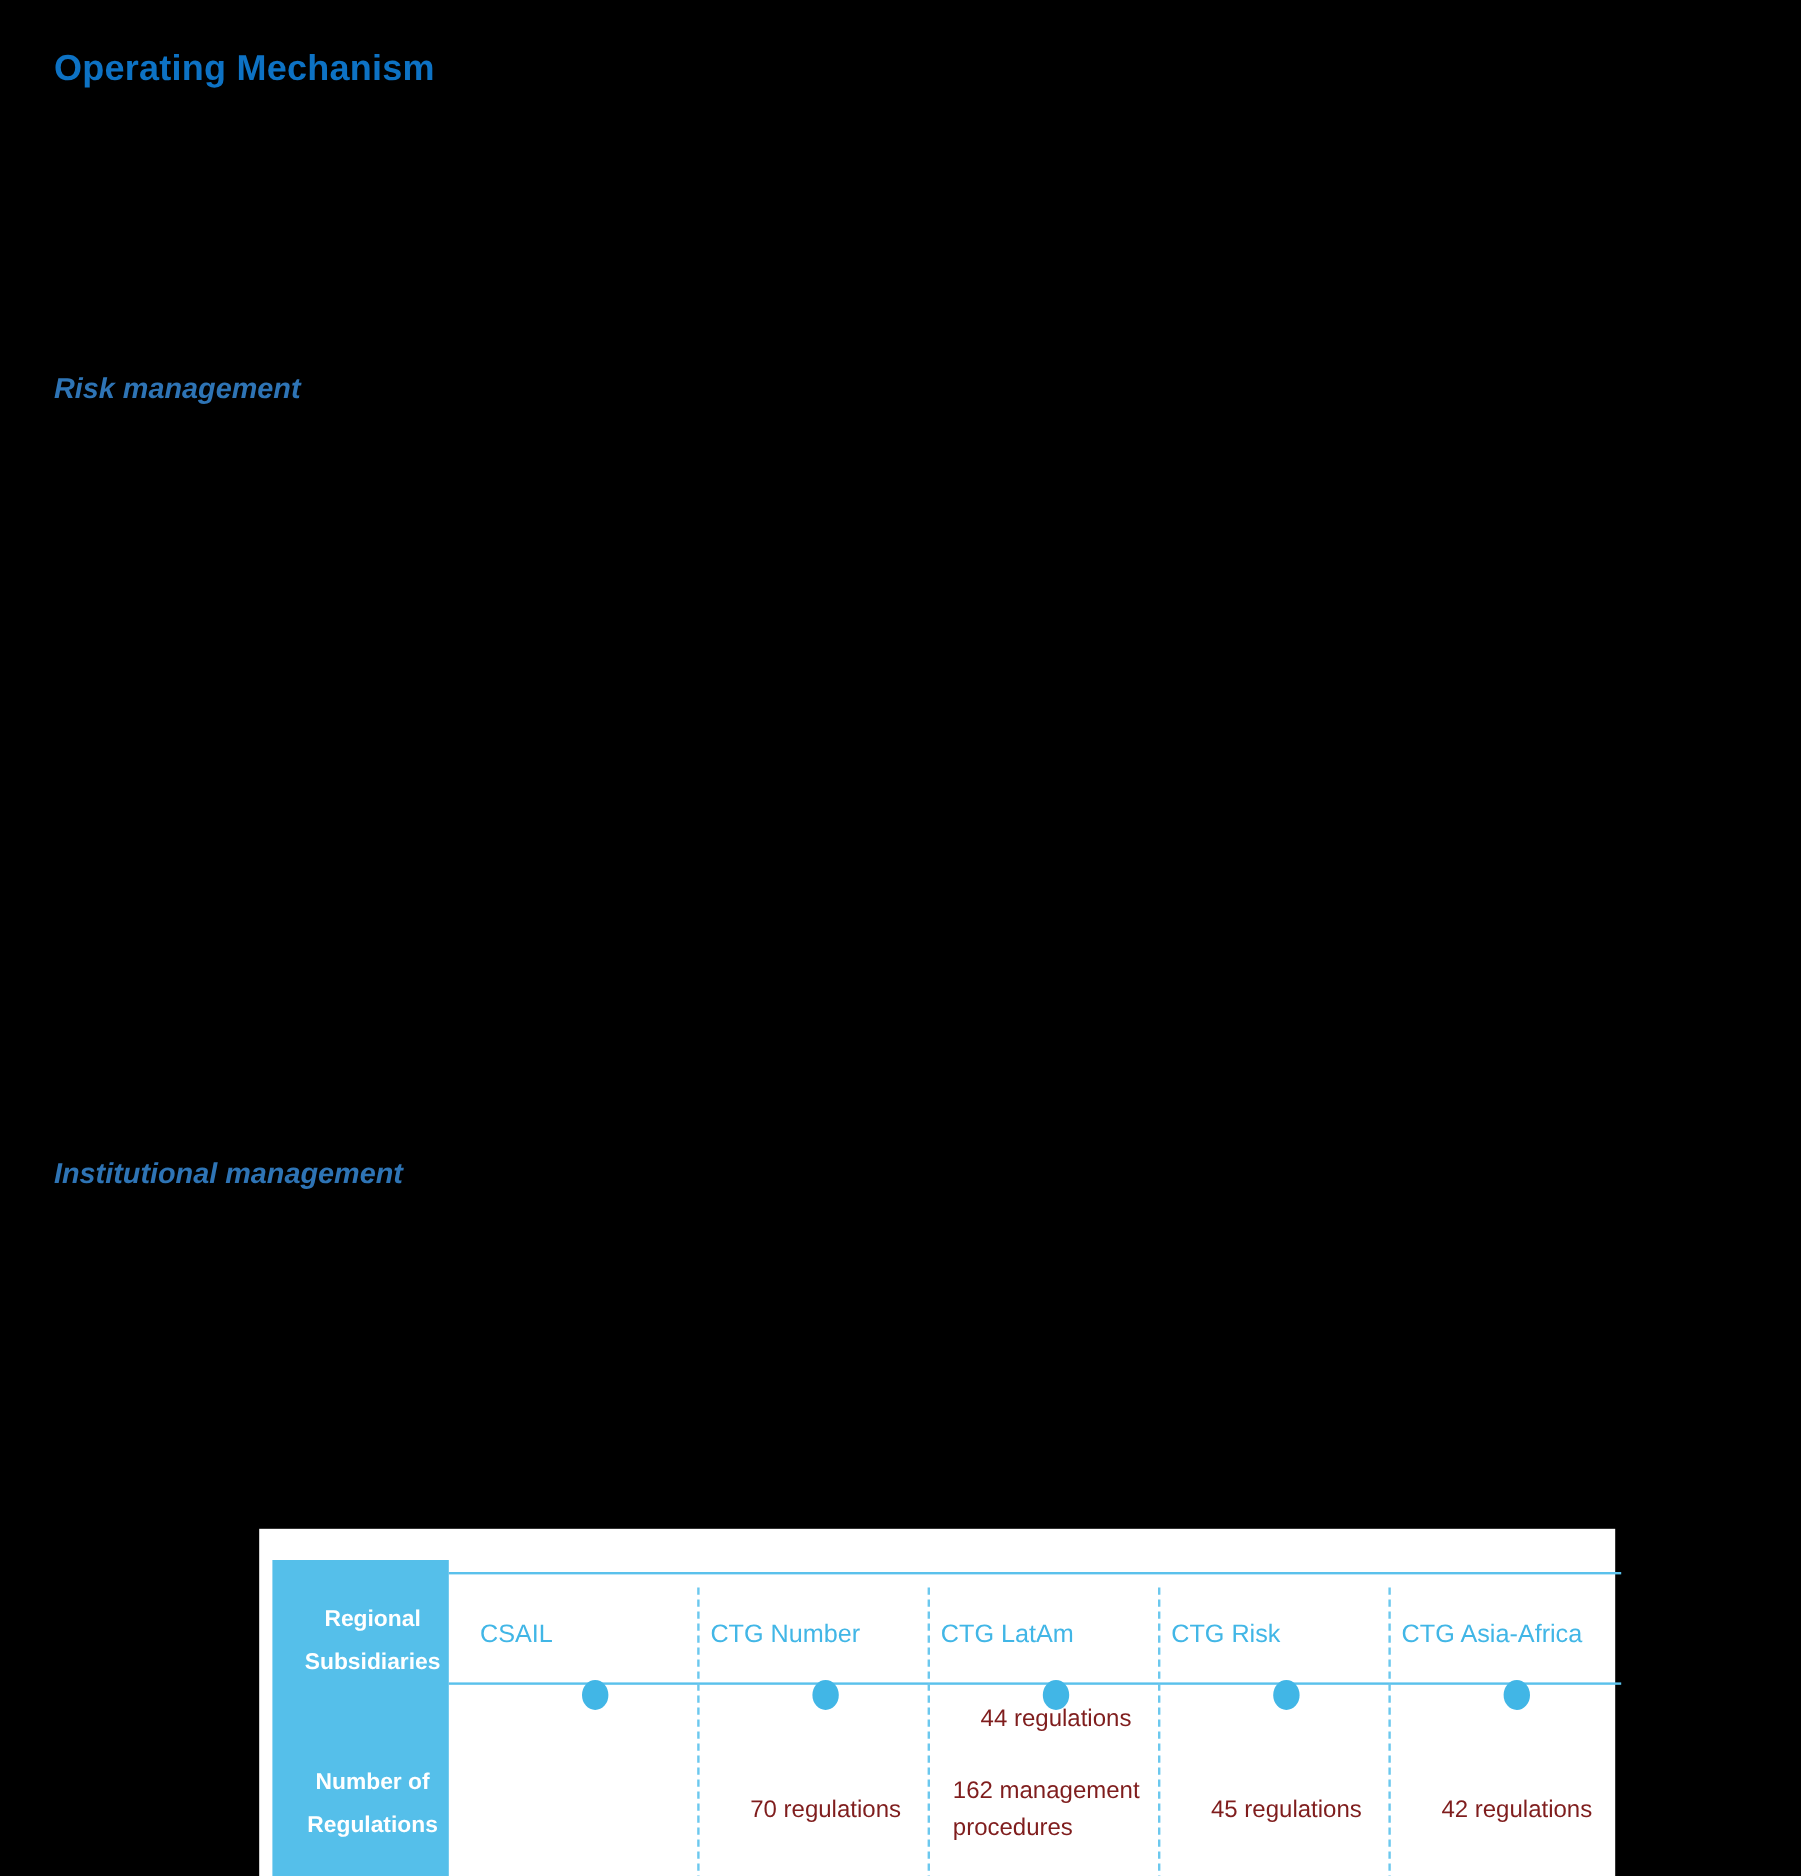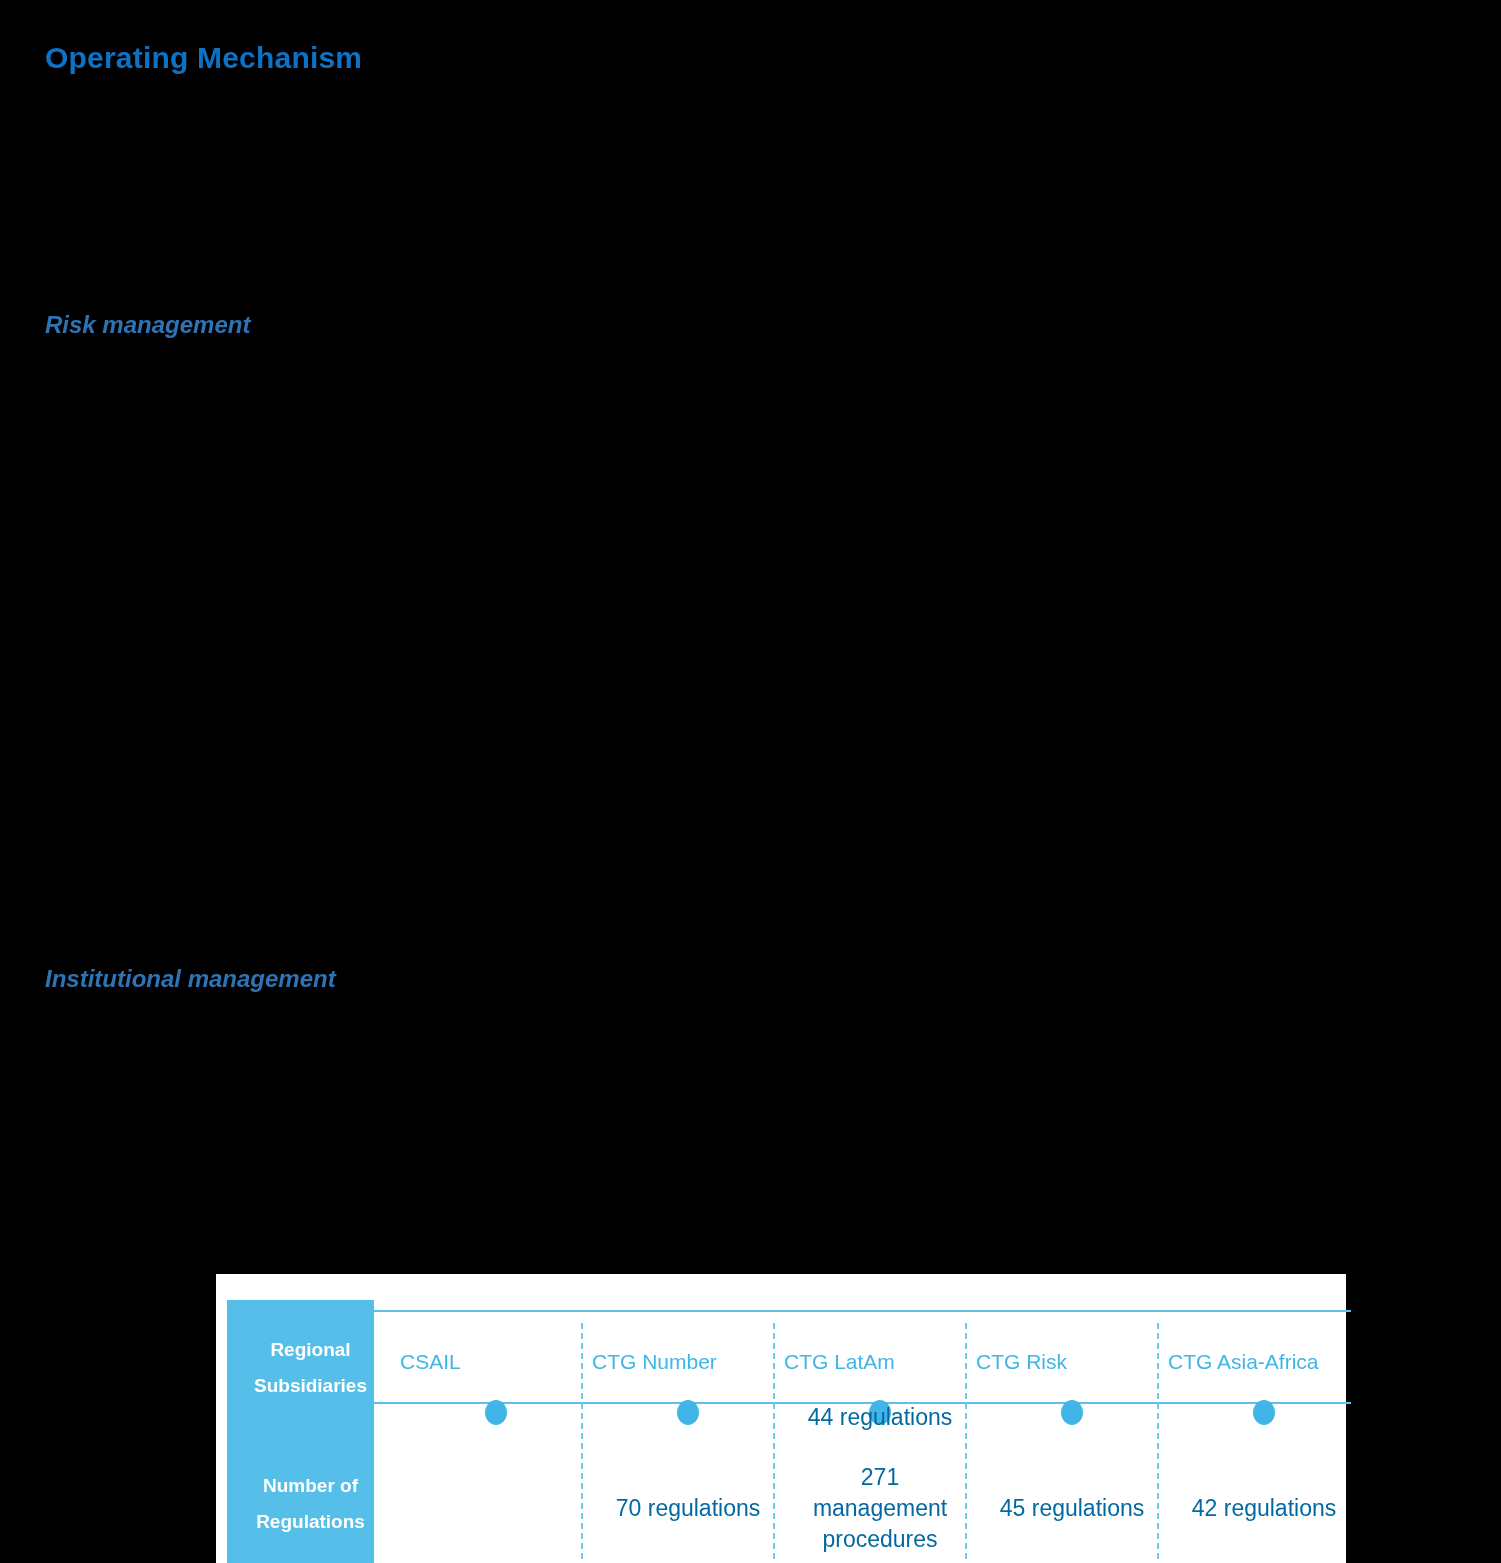--- a/index.html
+++ b/index.html
@@ -59,21 +59,21 @@
   .dot {
     position:absolute; top:90px; left:50%; transform:translateX(-50%);
     width:22px; height:25px; border-radius:50%; background:#41b6e6;
   }
   .col-values {
     position:absolute; top:112px; left:0; width:100%; height:172px;
     display:flex; flex-direction:column; align-items:center; justify-content:center;
     gap:9px;
   }
   .value-line {
-    color:#0369a1; font-size:23px; line-height:31px; text-align:center;
+    color:#7f1d1d; font-size:20px; line-height:31px; 
     max-width:176px;
   }
 </style>
 </head>
 <body>
 
 <div class="page-title">Operating Mechanism</div>
 
 <div class="section-heading risk">Risk management</div>
 
@@ -106,21 +106,21 @@
     <div class="col-values">
       <div class="value-line">70 regulations</div>
     </div>
   </div>
 
   <div class="col" style="left:548px;">
     <div class="col-header">CTG LatAm</div>
     <div class="dot"></div>
     <div class="col-values">
       <div class="value-line">44 regulations</div>
-      <div class="value-line">271 management procedures</div>
+      <div class="value-line">162 management procedures</div>
       <div class="value-line">21 manuals</div>
     </div>
   </div>
 
   <div class="col" style="left:740px;">
     <div class="col-header">CTG Risk</div>
     <div class="dot"></div>
     <div class="col-values">
       <div class="value-line">45 regulations</div>
     </div>

